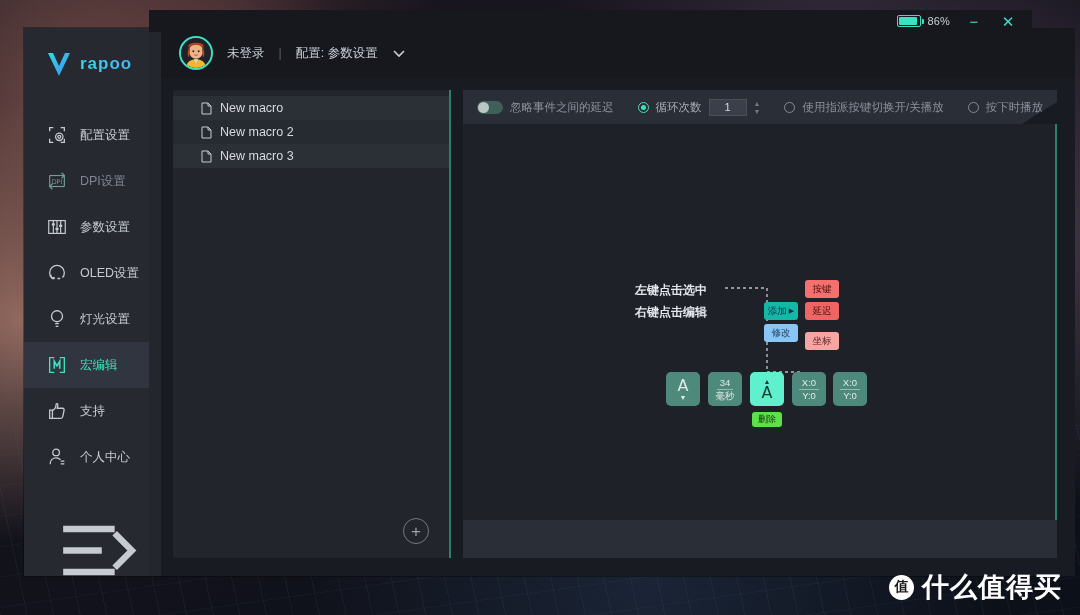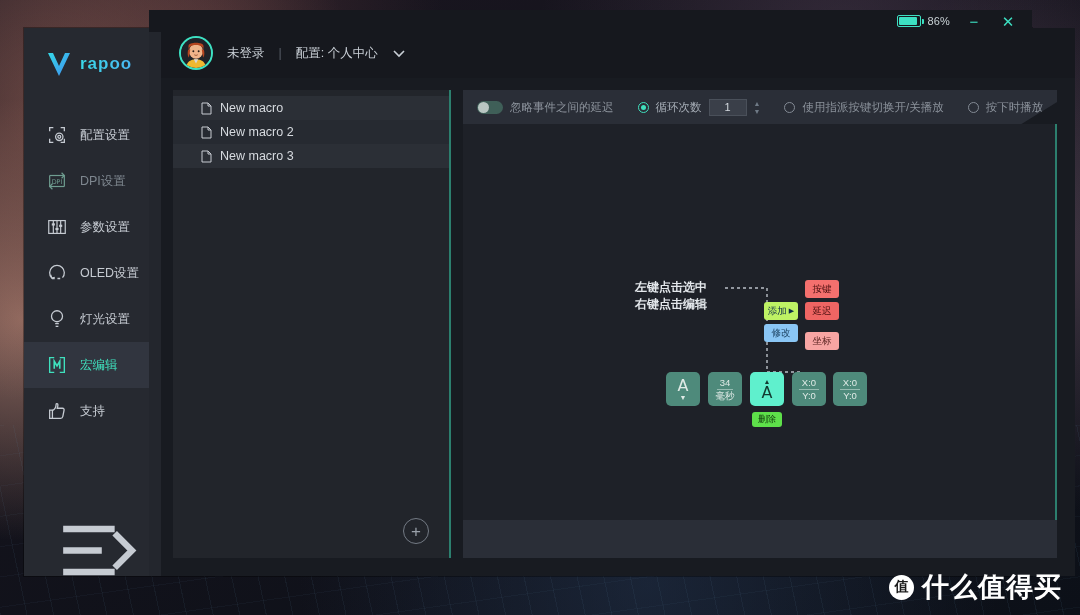--- a/index.html
+++ b/index.html
@@ -188,21 +188,21 @@
   .spinner .arw { font-size: 7px; line-height: 7px; color: #6f7a86; }
 
   
   #canvas {
     flex: 1; background: #1e2128; position: relative;
     border-right: 2px solid #2c7f6e;
   }
   #canvas-footer { height: 38px; background: #2a2e37; }
 
   .annot {
-    position: absolute; color: #e3e7eb; font-size: 12px; line-height: 17px;
+    position: absolute; color: #e3e7eb; font-size: 12px; line-height: 22px;
     font-weight: 700; white-space: pre; text-align: left;
   }
 
   .node {
     position: absolute; width: 34px; height: 34px; border-radius: 5px;
     background: #4e8a7b; display: flex; flex-direction: column;
     align-items: center; justify-content: center;
     color: #dfeae6; font-size: 13px; cursor: default;
   }
   .node.sel { background: #5ff0cd; color: #123a31; }
@@ -215,21 +215,21 @@
   .btn-del {
     position: absolute; width: 30px; height: 15px; border-radius: 3px;
     background: #5ee04a; color: #0f3a0c; font-size: 9px;
     display: flex; align-items: center; justify-content: center; cursor: default;
   }
   .menu-item {
     position: absolute; width: 34px; height: 18px; border-radius: 3px;
     font-size: 9.5px; display: flex; align-items: center; justify-content: center;
     cursor: default;
   }
-  .mi-blue  { background: #bef264; color: #0c2c47; }
+  .mi-blue  { background: #14b8a6; color: #0c2c47; }
   .mi-blue2 { background: #8ac6f5; color: #1a3f5e; }
   .mi-red   { background: #f4706e; color: #4a0f0f; }
   .mi-red2  { background: #ef6563; color: #4a0f0f; }
   .mi-pink  { background: #f7a5a3; color: #5c2523; }
   .mi-arrow { font-size: 7px; margin-left: 2px; }
 
   .dash { position: absolute; pointer-events: none; }
 
   
   #watermark {
@@ -359,20 +359,29 @@
 
       <div class="nav-item">
         <svg class="ico" viewBox="0 0 24 24" fill="none" stroke="#c6cbd2" stroke-width="1.4">
           <path d="M4 11 L7 11 L7 20 L4 20 Z"></path>
           <path d="M7 11.5 C9.5 10.5 11 8 11 5 C11 3.5 13 3.5 13 5.3 C13 7 12.3 9 12.3 9 L18 9
                    C19.4 9 20 10 19.7 11.2 L18.3 18 C18.1 19.3 17.3 20 16 20 L7 20"></path>
         </svg>
         <span>支持</span>
       </div>
 
+      <div class="nav-item">
+        <svg class="ico" viewBox="0 0 24 24" fill="none" stroke="#c6cbd2" stroke-width="1.4">
+          <circle cx="11" cy="7" r="3.6"></circle>
+          <path d="M4.5 20 C4.5 15.5 7.5 13 11 13 C13 13 14.6 13.8 15.8 15"></path>
+          <line x1="16" y1="16.5" x2="20" y2="16.5"></line>
+            <line x1="16" y1="19.5" x2="20" y2="19.5"></line>
+        </svg>
+        <span>个人中心</span>
+      </div>
     </div>
 
     <div class="nav-spacer"></div>
     <div class="nav-collapse">
       <svg class="ico" viewBox="0 0 24 24" fill="none" stroke="#c6cbd2" stroke-width="1.5">
         <line x1="4" y1="7" x2="16" y2="7"></line>
           <line x1="4" y1="12" x2="13" y2="12"></line>
         <line x1="4" y1="17" x2="16" y2="17"></line>
           <polyline points="16,8 20,12 16,16"></polyline>
       </svg>
@@ -391,21 +400,21 @@
           <path d="M25.8 13 C27 17 26.4 21 25 22 L23.5 13 Z" fill="#b5451f"></path>
           <circle cx="14" cy="15" r="1.1" fill="#2b2018"></circle>
             <circle cx="20" cy="15" r="1.1" fill="#2b2018"></circle>
           <path d="M15 19 Q17 20.6 19 19" stroke="#8c4a2c" stroke-width="0.9" fill="none"></path>
           <path d="M6 34 C6 27 11 24 17 24 C23 24 28 27 28 34 Z" fill="#f0b830"></path>
           <path d="M14.5 24 L17 29 L19.5 24 Z" fill="#d8d8dc"></path>
         </svg>
       </div>
       <span class="hdr-text">未登录</span>
       <span class="hdr-sep">|</span>
-      <span class="hdr-text">配置: 个人中心</span>
+      <span class="hdr-text">配置: 参数设置</span>
       <svg width="14" height="10" viewBox="0 0 14 10" fill="none" stroke="#c9cfd6" stroke-width="1.6">
         <polyline points="2,3 7,8 12,3"></polyline>
       </svg>
     </div>
 
     <div id="body">
 
       <div id="macro-list">
         <div class="macro-rows">
           <div class="macro-row">

